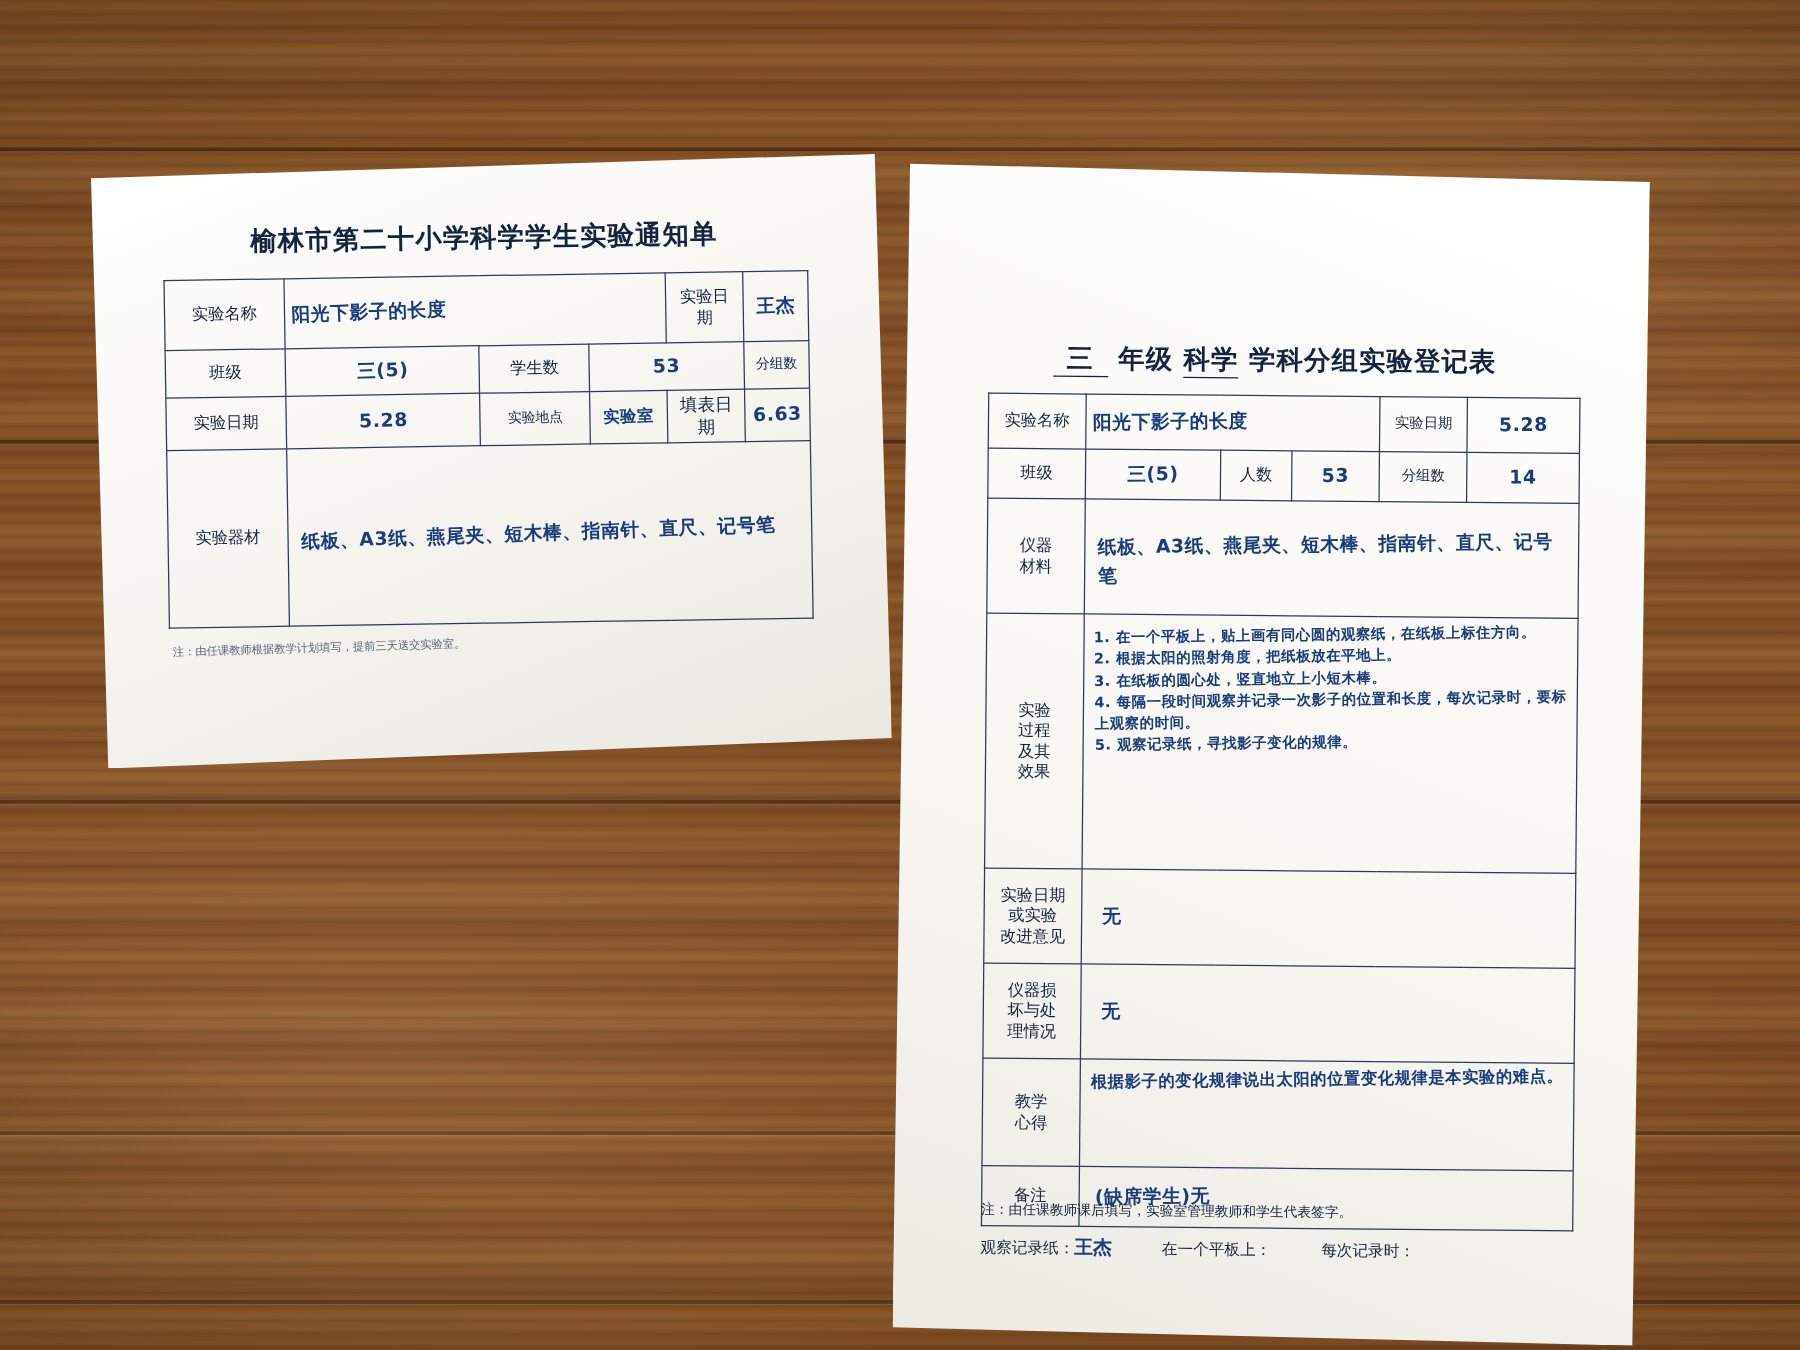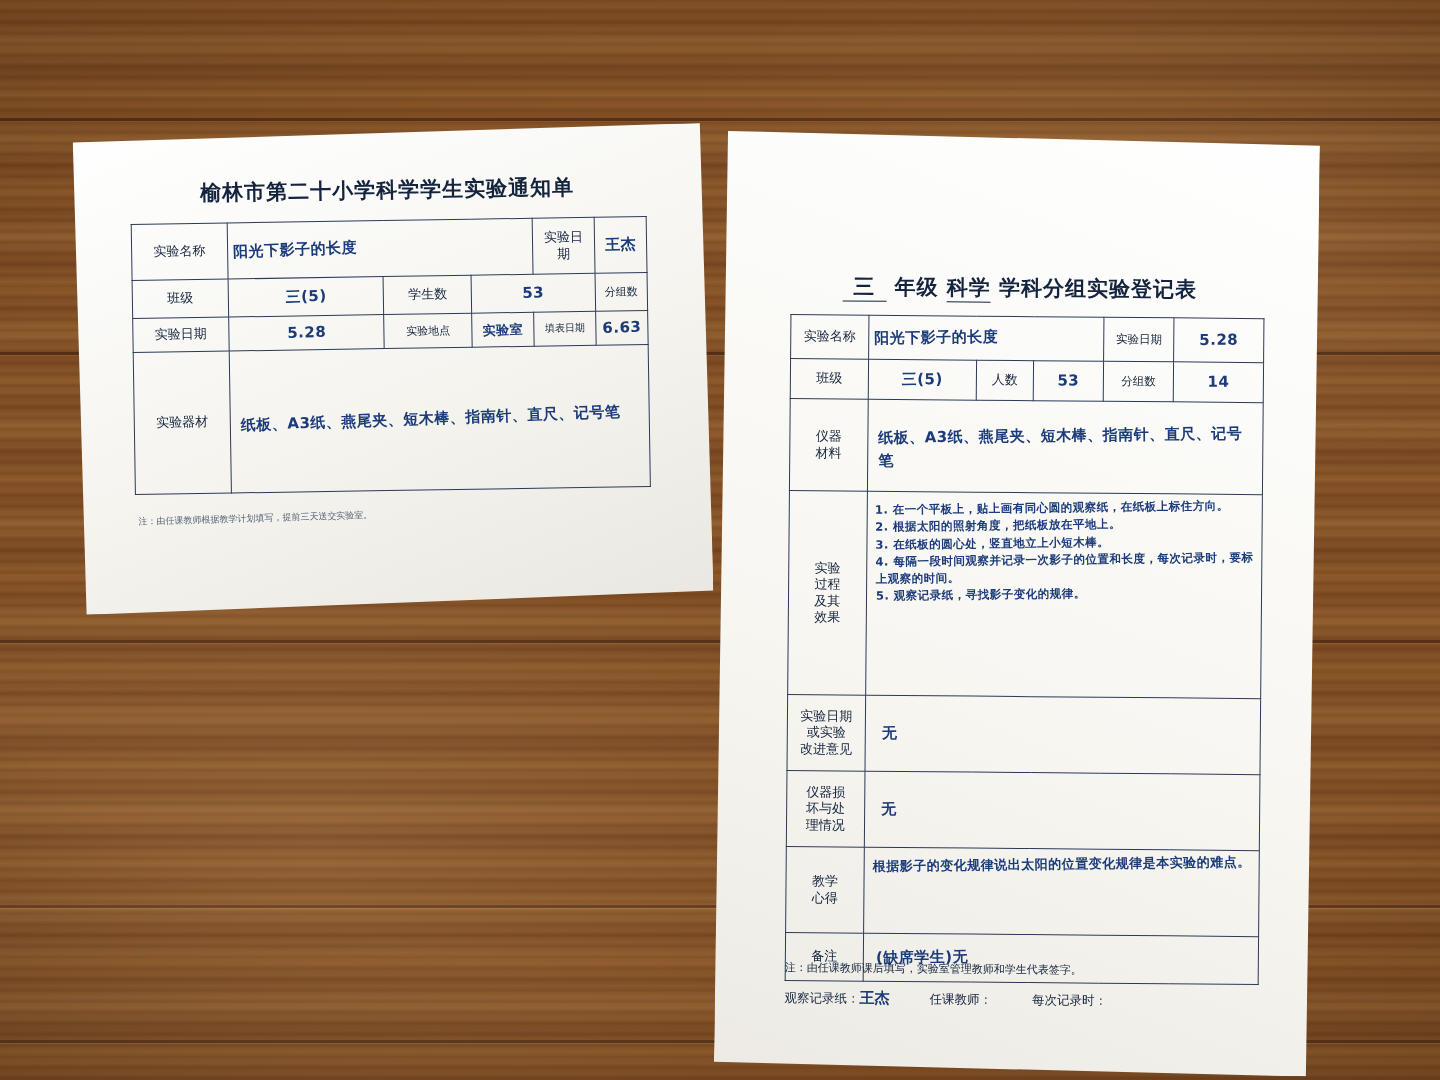--- a/index.html
+++ b/index.html
@@ -152,21 +152,21 @@
         </tr>
         <tr style="height:34px">
           <td class="lbl">实验日期</td>
           <td>
               <span class="hand c">5.28</span>
             </td>
           <td class="lbl" style="font-size:11px">实验地点</td>
           <td>
               <span class="hand c" style="font-size:13px">实验室</span>
             </td>
-          <td class="lbl" style="font-size:10px">填表日期</td>
+          <td class="lbl" style="font-size:14px">填表日期</td>
           <td>
               <span class="hand c">6.63</span>
             </td>
         </tr>
         <tr style="height:142px">
           <td class="lbl">实验器材</td>
           <td colspan="5" style="text-align:left;padding:6px 10px">
             <span class="hand" style="font-size:15px">纸板、A3纸、燕尾夹、短木棒、指南针、直尺、记号笔</span>
           </td>
         </tr>
@@ -280,17 +280,17 @@
         </tr>
       </tbody>
     </table>
 
     <div class="notes-right" style="left:70px;top:838px;">注：由任课教师课后填写，实验室管理教师和学生代表签字。</div>
 
     <div class="sign-row" style="left:70px;top:866px;">
       <span>
         <span>观察记录纸：</span><span class="sig">王杰</span>
       </span>
-      <span>任课教师：</span>
+      <span>在一个平板上：</span>
       <span>每次记录时：</span>
     </div>
   </div>
 </div>
 
 </body></html>

